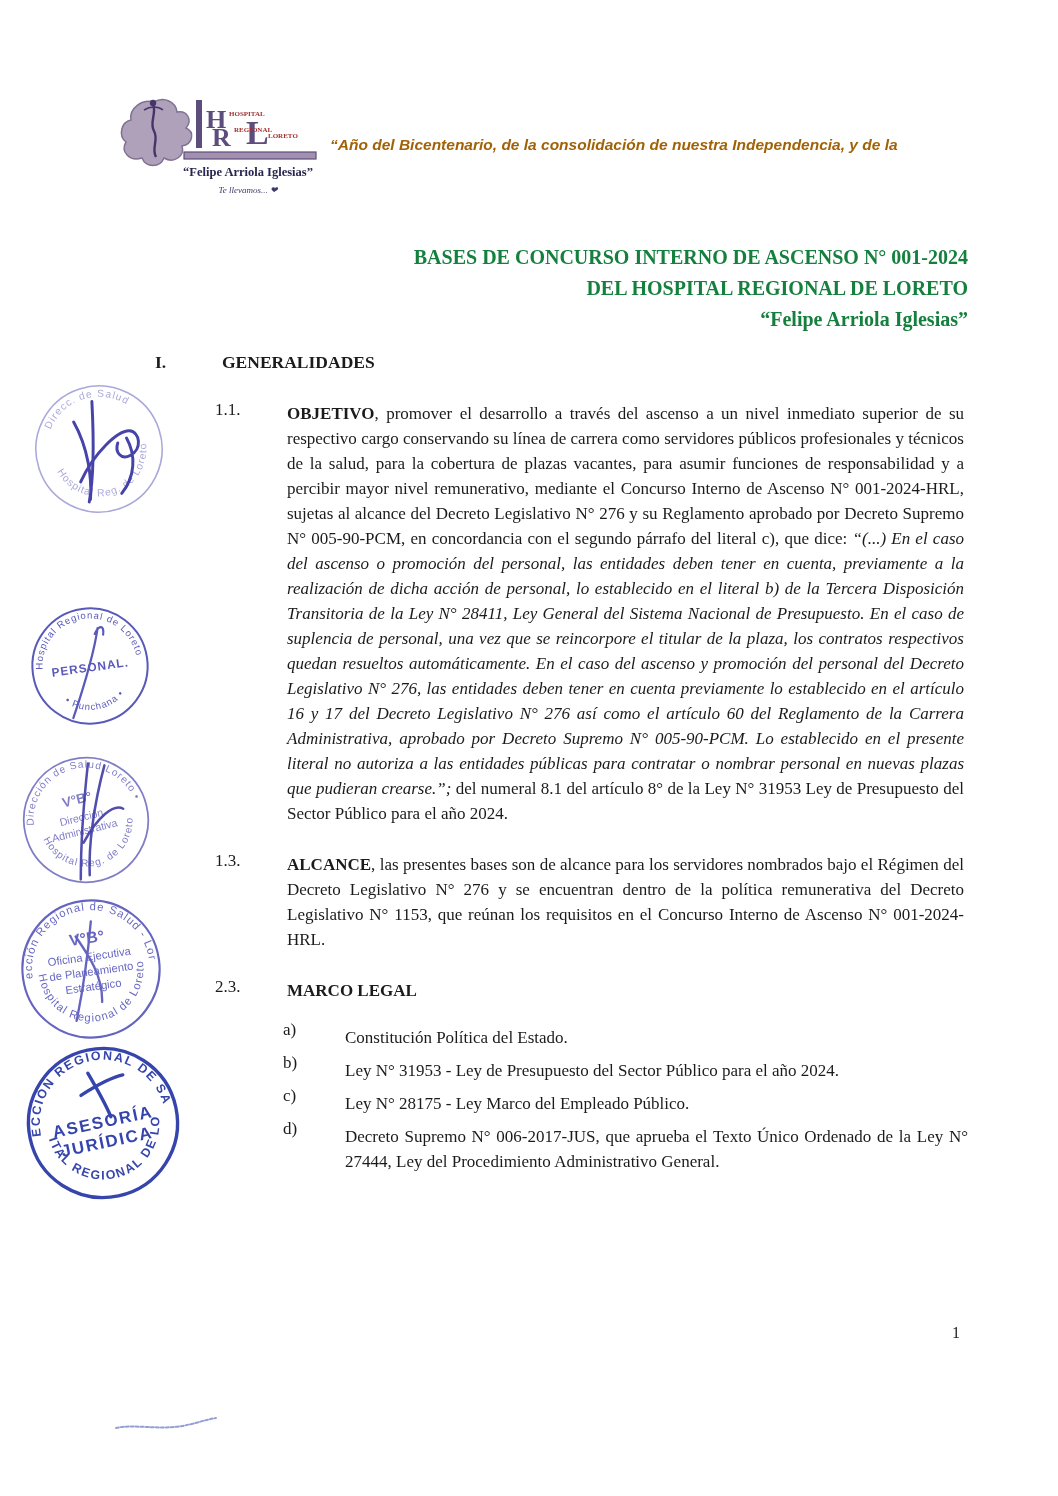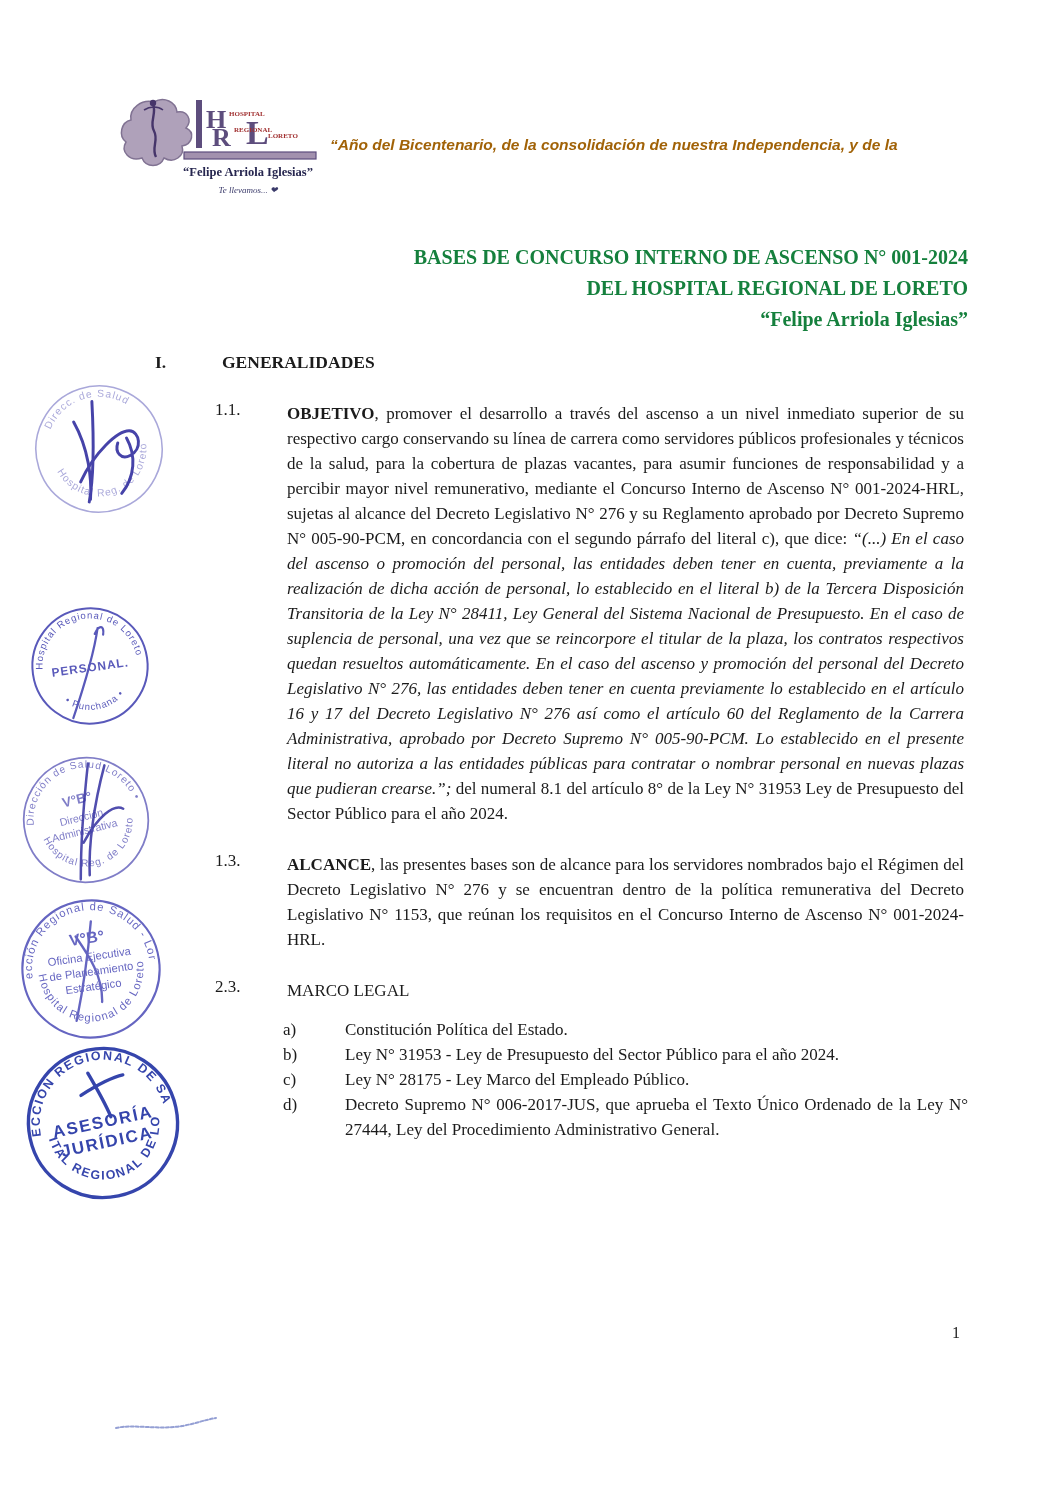--- a/index.html
+++ b/index.html
@@ -28,22 +28,22 @@
   .content{position:absolute;left:155px;top:350px;width:813px;font-size:17px;line-height:25px;}
   .section-heading{display:flex;font-weight:bold;font-size:17.5px;margin-bottom:22px;}
   .section-heading .sec-num{width:67px;}
   .item{display:flex;margin-bottom:18px;}
   .item .num{width:68px;margin-left:60px;flex:0 0 auto;}
   .item .body{flex:1;text-align:justify;}
   .item .body p{margin:4px;}
   .sub-list{margin-top:14px;}
   .sub-item{display:flex;}
   .sub-item .letter{width:62px;flex:0 0 auto;}
-  .sub-item .sub-text{flex:1;text-align:justify;}
-  .ml-heading{font-weight:normal;}
+  .sub-item .sub-text{flex:1;text-align:justify;margin-top:8px;}
+  .ml-heading{font-weight:bold;}
   
   .stamp{position:absolute;}
   .stamp text{font-family:"Liberation Sans", sans-serif;}
   .stamp .arc{font-size:10.5px;letter-spacing:1px;}
   .stamp .arc-bold{font-size:11px;font-weight:bold;letter-spacing:1.5px;}
   .stamp .ctr{text-anchor:middle;}
   .sig{fill:none;stroke-linecap:round;stroke-linejoin:round;}
   
   .page-number{position:absolute;left:952px;top:1324px;font-size:16px;color:#222;}
   .smudge{position:absolute;left:112px;top:1412px;}

